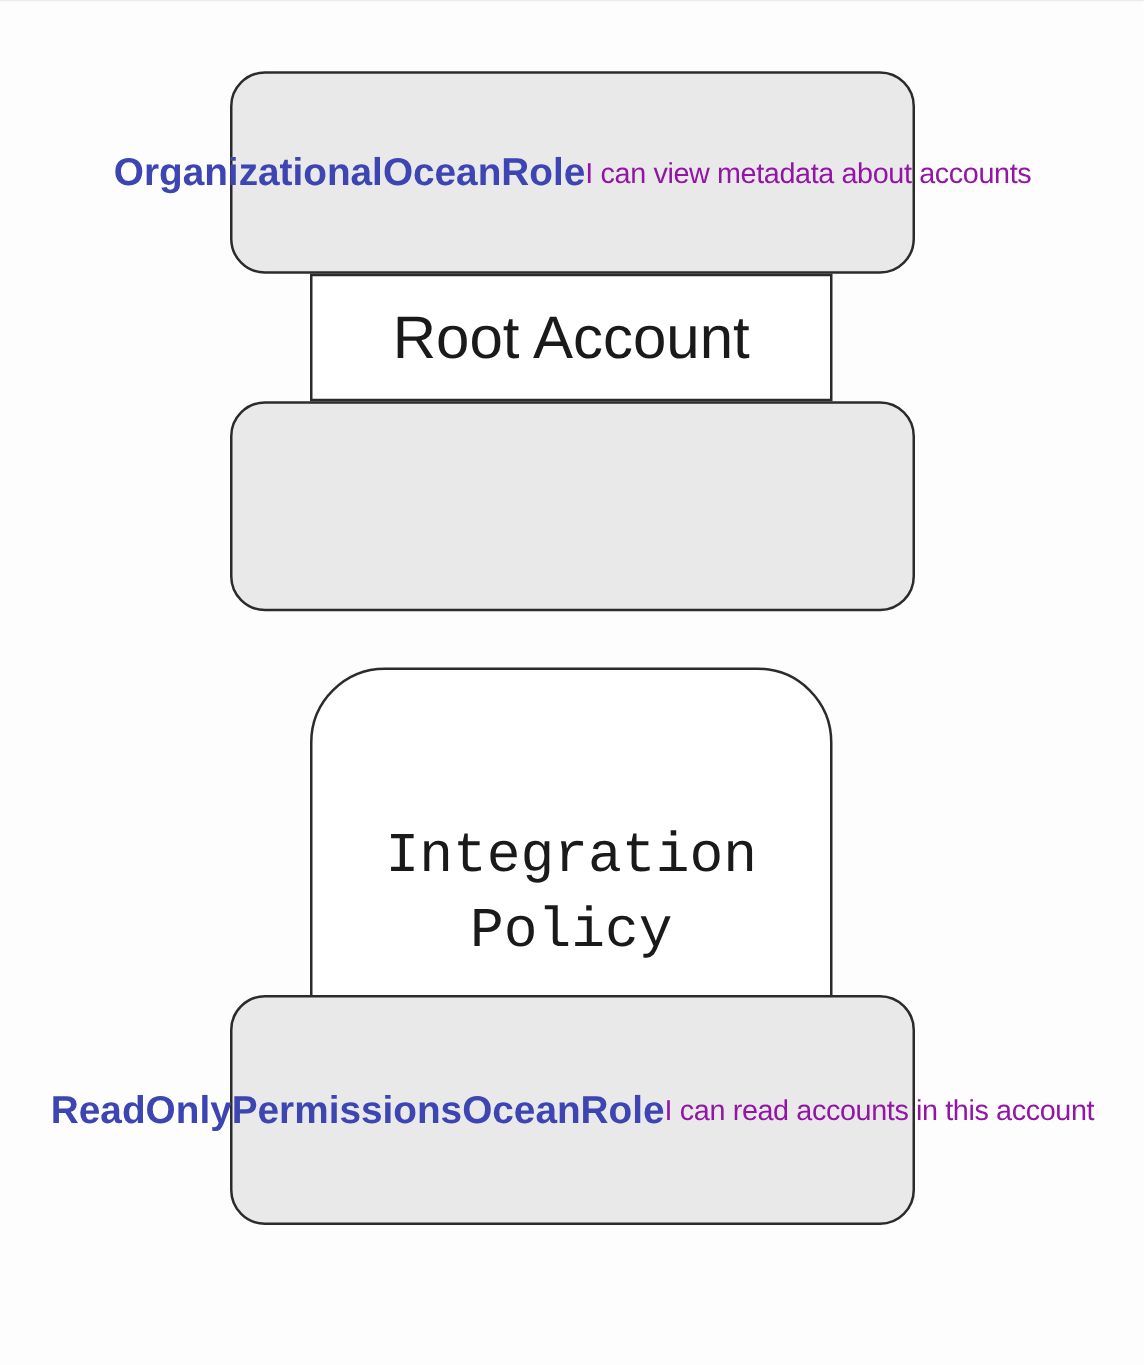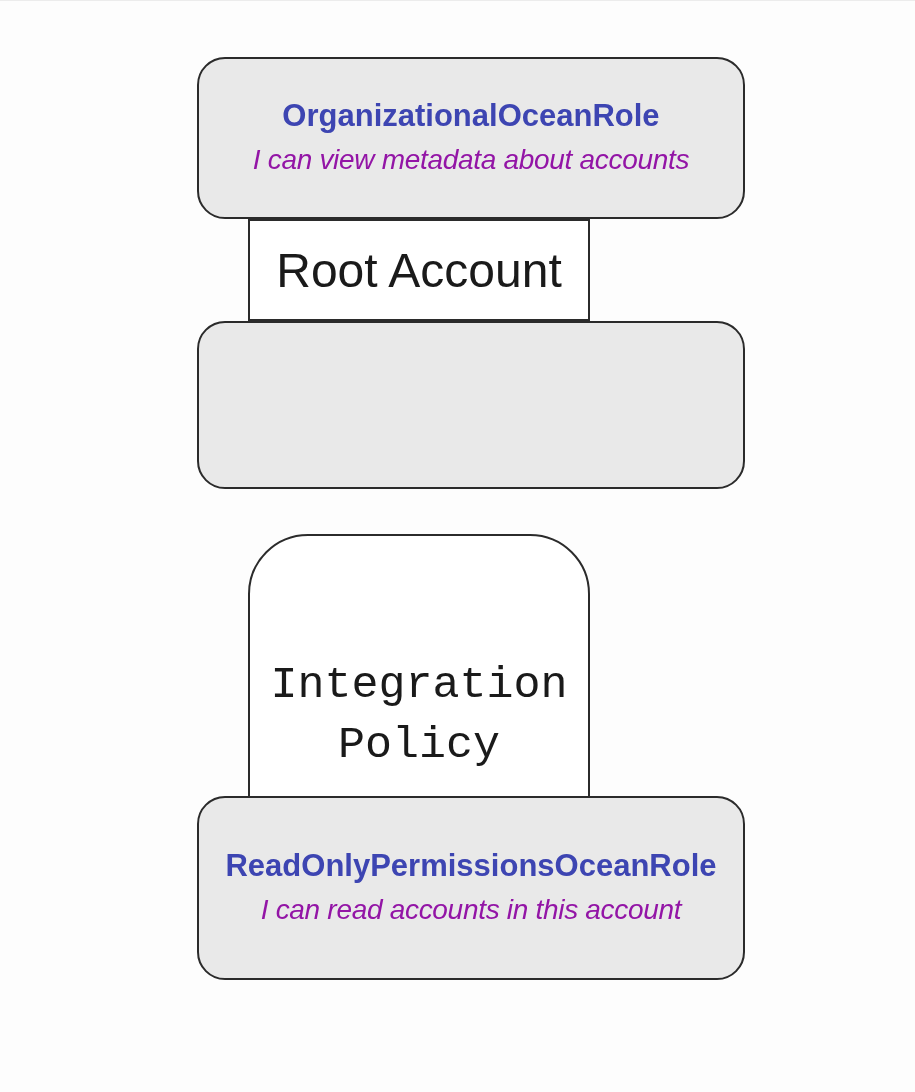--- a/index.html
+++ b/index.html
@@ -13,21 +13,21 @@
     height: 1092px;
     background: var(--background, #fdfdfd);
     font-family: "Liberation Sans", sans-serif;
     overflow: hidden;
     border-top: 1px solid #ececec;
   }
   
   .cluster {
     position: absolute;
     left: 248px;
-    width: 342px;
+    width: 418px;
     box-sizing: border-box;
     background: var(--cluster-fill, #ffffff);
     border: 2px solid var(--node-border, #2b2b2b);
     z-index: 1;
   }
   .cluster-root {
     top: 218px;
     height: 102px;
     display: flex;
     align-items: center;
@@ -57,40 +57,37 @@
   
   .node {
     position: absolute;
     left: 184px;
     width: 548px;
     box-sizing: border-box;
     background: var(--node-fill, #e9e9e9);
     border: 2px solid var(--node-border, #2b2b2b);
     border-radius: 28px;
     display: flex;
-    flex-direction: column;
     align-items: center;
     justify-content: center;
     text-align: center;
     z-index: 2;
-    margin-left: 13px;
   }
   .node-org      { top: 56px;  height: 162px; }
   .node-trust    { top: 320px; height: 168px; }
   .node-readonly { top: 795px; height: 184px; }
   .node-title {
     font-weight: 700;
     font-size: 31px;
     line-height: 44px;
     color: var(--title-color, #3d45b2);
     white-space: nowrap;
   }
   .node-subtitle {
-    font-style: italic;
-    font-size: 28px;
+    font-size: 23px;
     line-height: 44px;
     letter-spacing: -0.3px;
     color: var(--subtitle-color, #9315a6);
     white-space: nowrap;
   }
 </style>
 </head>
 <body>
 
 <div class="canvas">

